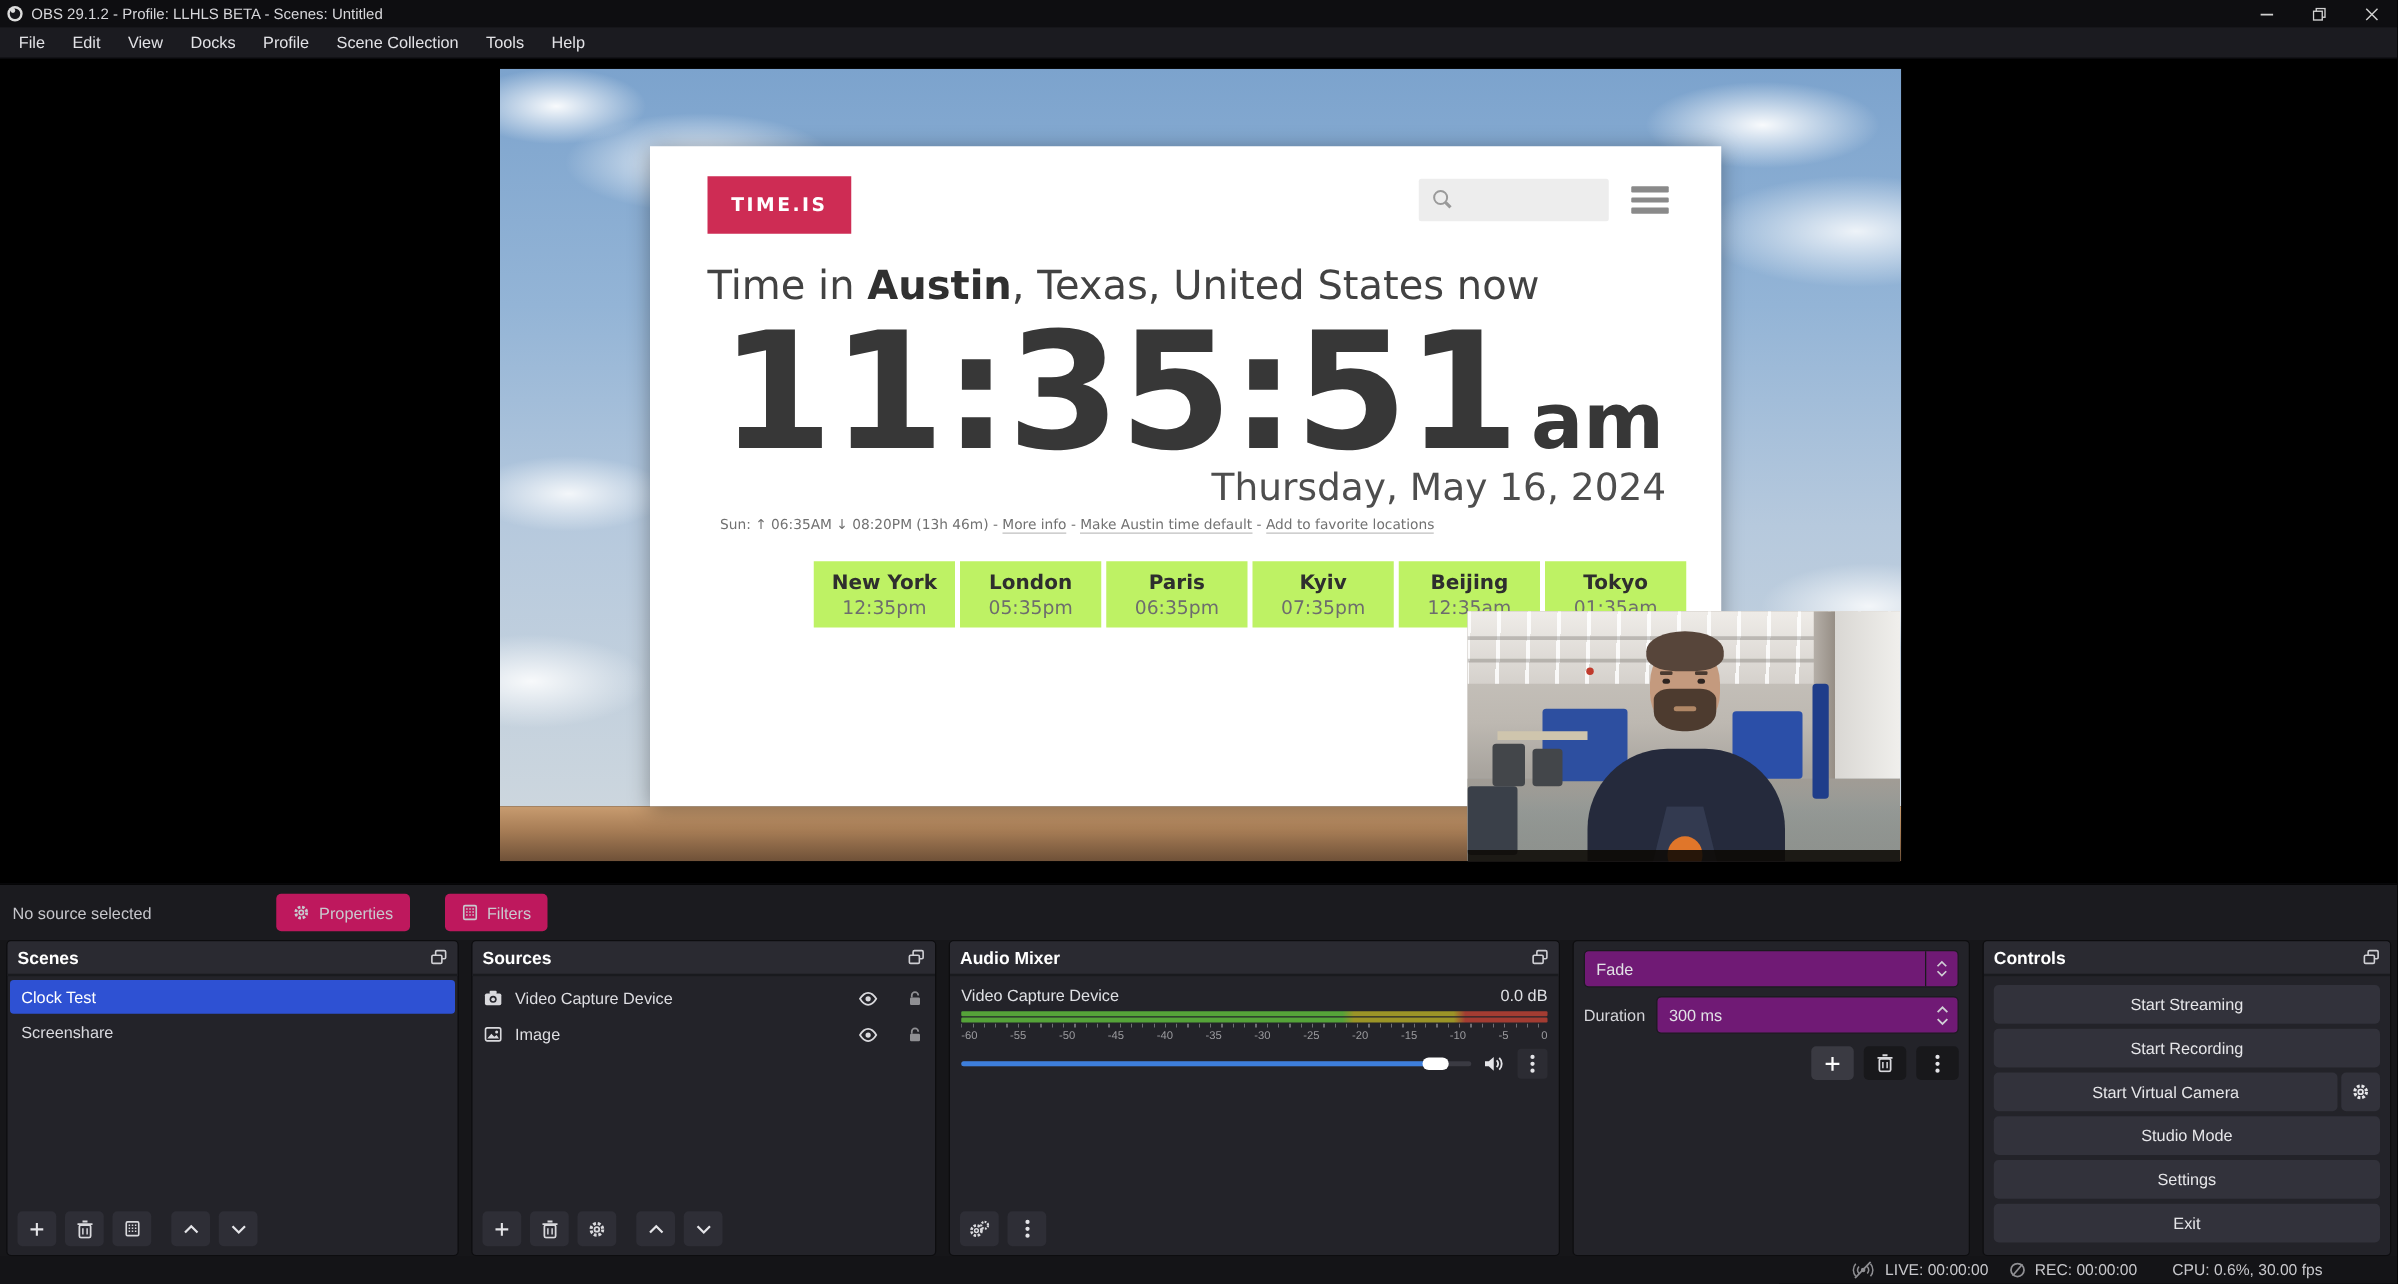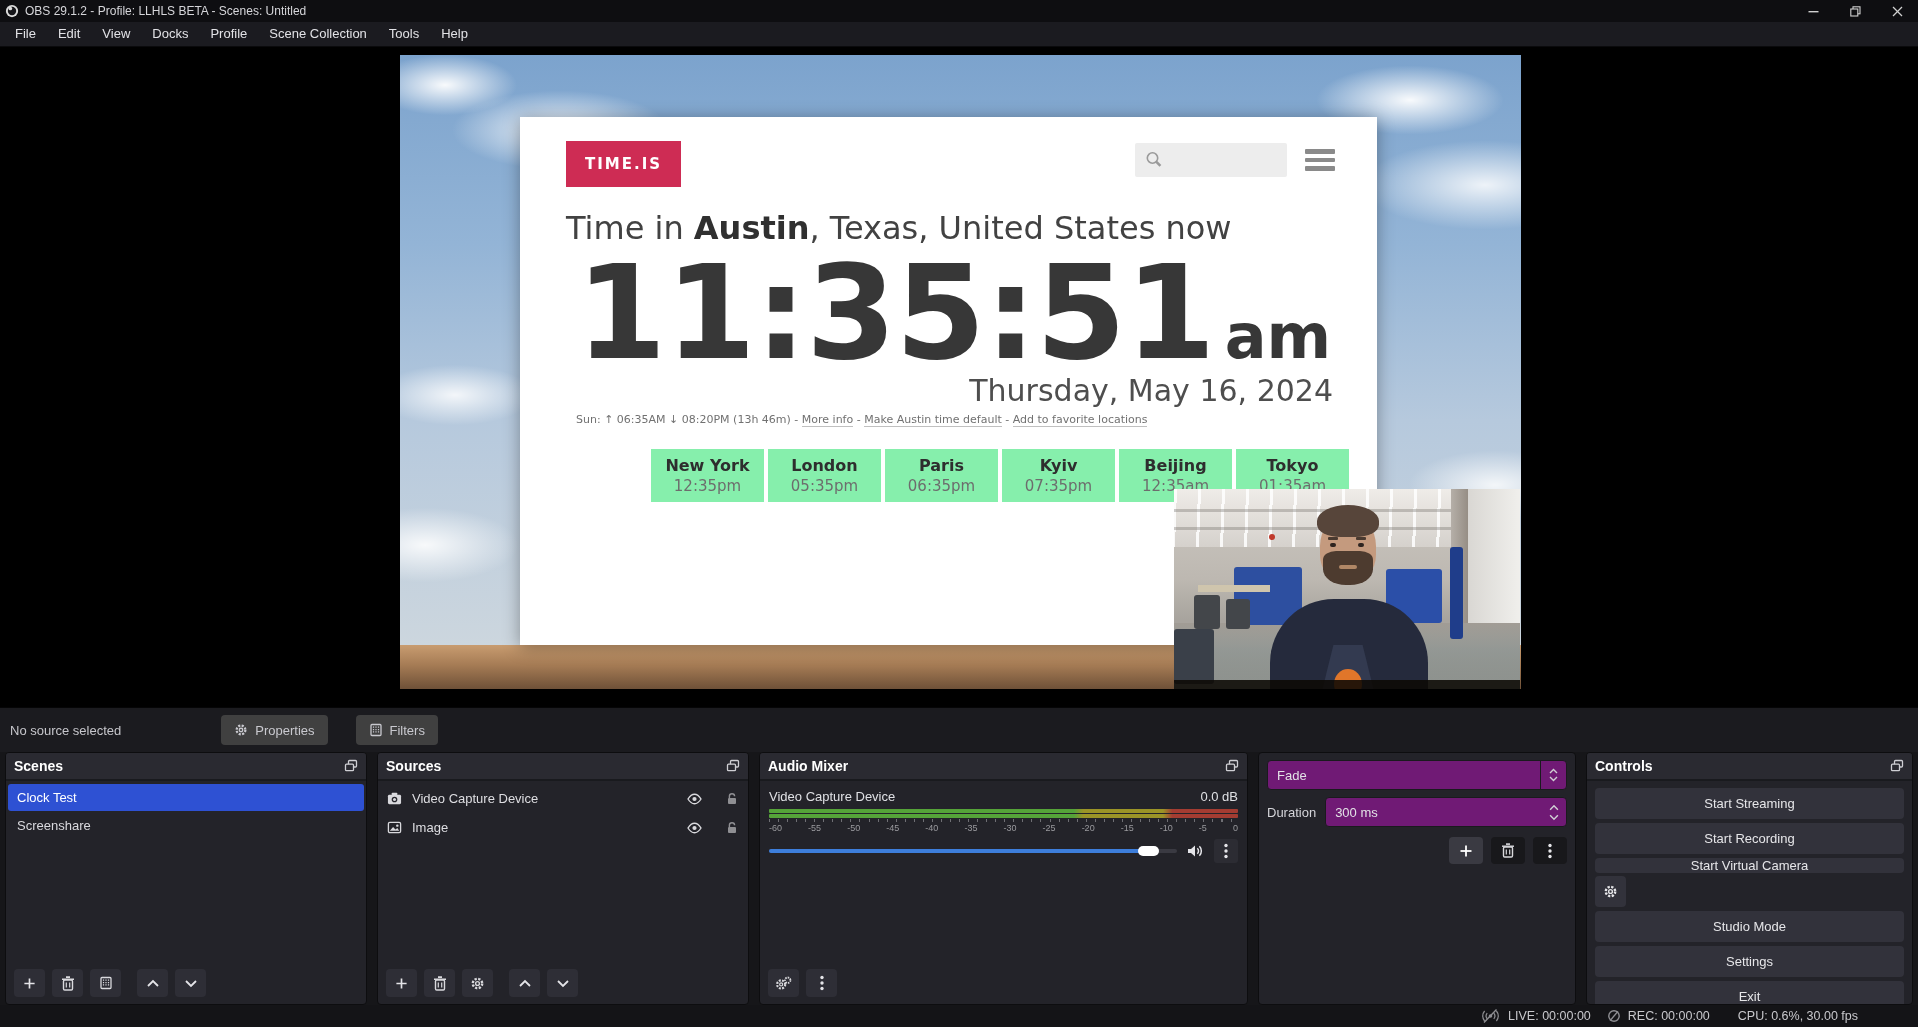--- a/index.html
+++ b/index.html
@@ -43,21 +43,21 @@
   .tis-burger div { height:4.5px; background:#8a8a8a; border-radius:1px; }
   .tis-heading { position:absolute; left:46px; top:92px; font-size:32px; color:#424242; white-space:nowrap; }
   .tis-heading b { color:#303030; font-weight:800; }
   .tis-time { position:absolute; left:56px; top:120px; display:flex; align-items:flex-end; color:#373737; }
   .tis-time .digits { font-size:130px; font-weight:bold; line-height:1.18; letter-spacing:-1px; }
   .tis-time .ampm { font-size:62px; font-weight:bold; line-height:1; margin:0 0 22px 10px; }
   .tis-date { position:absolute; right:44px; top:256px; font-size:30px; color:#4e4e4e; }
   .tis-sun { position:absolute; left:56px; top:296px; font-size:11px; color:#717171; white-space:nowrap; }
   .tis-sun .lnk { border-bottom:1px solid #c0c0c0; }
   .tis-cities { position:absolute; right:28px; top:332px; display:flex; gap:4px; }
-  .citybox { width:113px; background:#86efac; text-align:center; padding:6px 0 7px; }
+  .citybox { width:113px; background:#bef264; text-align:center; padding:6px 0 7px; }
   .citybox .cn { font-size:16px; font-weight:bold; color:#2e2e2e; line-height:1.35; }
   .citybox .ct { font-size:15px; color:#6d6d6d; line-height:1.25; }
 
   
   .webcam { position:absolute; left:774px; top:434px; width:346px; height:200px; overflow:hidden; background:#b9b4ad; }
   .wc-wall { position:absolute; inset:0; background:linear-gradient(180deg,#cdc9c3 0%,#bdb8b1 45%,#a8a49e 65%); }
   .wc-ceiling { position:absolute; left:0; right:0; top:0; height:58px;
     background:linear-gradient(180deg,#f0ede9 0%,#d8d4cf 100%);
     background-image:repeating-linear-gradient(92deg, rgba(255,255,255,.85) 0 3px, rgba(0,0,0,0) 3px 24px),
                      linear-gradient(180deg,#efece8 0%,#d5d1cc 100%); }
@@ -76,21 +76,21 @@
   .wc-hair { position:absolute; left:143px; top:16px; width:62px; height:32px; background:#57453a; border-radius:50% 50% 38% 38%; }
   .wc-beard { position:absolute; left:149px; top:62px; width:50px; height:34px; background:#4d3b2f; border-radius:26% 26% 46% 46%; }
   .wc-mouth { position:absolute; left:165px; top:76px; width:18px; height:4px; background:#b08766; border-radius:2px; }
   .wc-eye { position:absolute; width:6px; height:3.5px; background:#2e2420; border-radius:2px; }
   .wc-brow { position:absolute; width:10px; height:2.5px; background:#4a3a30; border-radius:1px; }
   .wc-strip { position:absolute; left:0; right:0; bottom:0; height:9px; background:rgba(12,9,4,.88); }
 
   
   .srcbar { position:absolute; top:707px; left:0; right:0; height:45px; background:#1b1b1f; border-top:1px solid #050506; display:flex; align-items:center; padding-left:10px; }
   .srcstatus { font-size:13px; color:#c6c6cb; }
-  .sbtn { display:flex; align-items:center; gap:7px; height:30px; padding:0 13px; background:#404040; border-radius:4px; color:#c9c9cf; font-size:13px; }
+  .sbtn { display:flex; align-items:center; gap:7px; height:30px; padding:0 13px; background:#be185d; border-radius:4px; color:#c9c9cf; font-size:13px; }
   .sbtn.props { margin-left:100px; }
   .sbtn.filt { margin-left:28px; }
 
   
   .docks { position:absolute; top:752px; left:0; right:0; height:253px; display:flex; gap:10px; padding:0 5px; }
   .panel { background:#232329; border:1px solid #0d0d0f; border-radius:4px; display:flex; flex-direction:column; overflow:hidden; }
   .p-scenes { width:362px; } .p-sources { width:372px; } .p-mixer { width:489px; } .p-trans { width:318px; } .p-controls { flex:1; }
   .panel-h { height:28px; background:#2a2a31; border-bottom:2px solid #191a1e; display:flex; align-items:center; justify-content:space-between; padding:0 8px; flex:none; }
   .panel-h .t { font-size:14px; font-weight:bold; color:#fff; }
   .panel-b { flex:1; position:relative; }
@@ -132,21 +132,21 @@
   .tr-durrow .field { flex:1; }
   .spincol { width:24px; align-self:stretch; display:flex; flex-direction:column; align-items:center; justify-content:center; gap:3px; }
   .tr-btnrow { display:flex; justify-content:flex-end; gap:8px; margin-top:10px; }
   .trbtn { width:34px; height:27px; border-radius:4px; display:flex; align-items:center; justify-content:center; }
   .trbtn.add { background:#3a3a42; }
   .trbtn.dark { background:#18181b; }
 
   
   .ct-wrap { padding:7px 8px; display:flex; flex-direction:column; gap:4px; }
   .cbtn { height:31px; background:#32323b; border-radius:4px; display:flex; align-items:center; justify-content:center; font-size:13px; color:#e6e6e9; }
-  .ct-row { display:flex; gap:3px;flex-direction:column; }
+  .ct-row { display:flex; gap:3px; }
   .ct-row .cbtn.main { flex:1; }
   .cbtn.gearbtn { width:31px; flex:none; }
 
   
   .statusbar { position:absolute; top:1005px; left:0; right:0; height:22px; background:#141417; display:flex; align-items:center; justify-content:flex-end; gap:16px; padding-right:60px; }
   .stitem { display:flex; align-items:center; gap:7px; font-size:12.5px; color:#c8c8cc; }
   .stitem.cpu { margin-left:12px; }
 </style>
 </head>
 <body>

